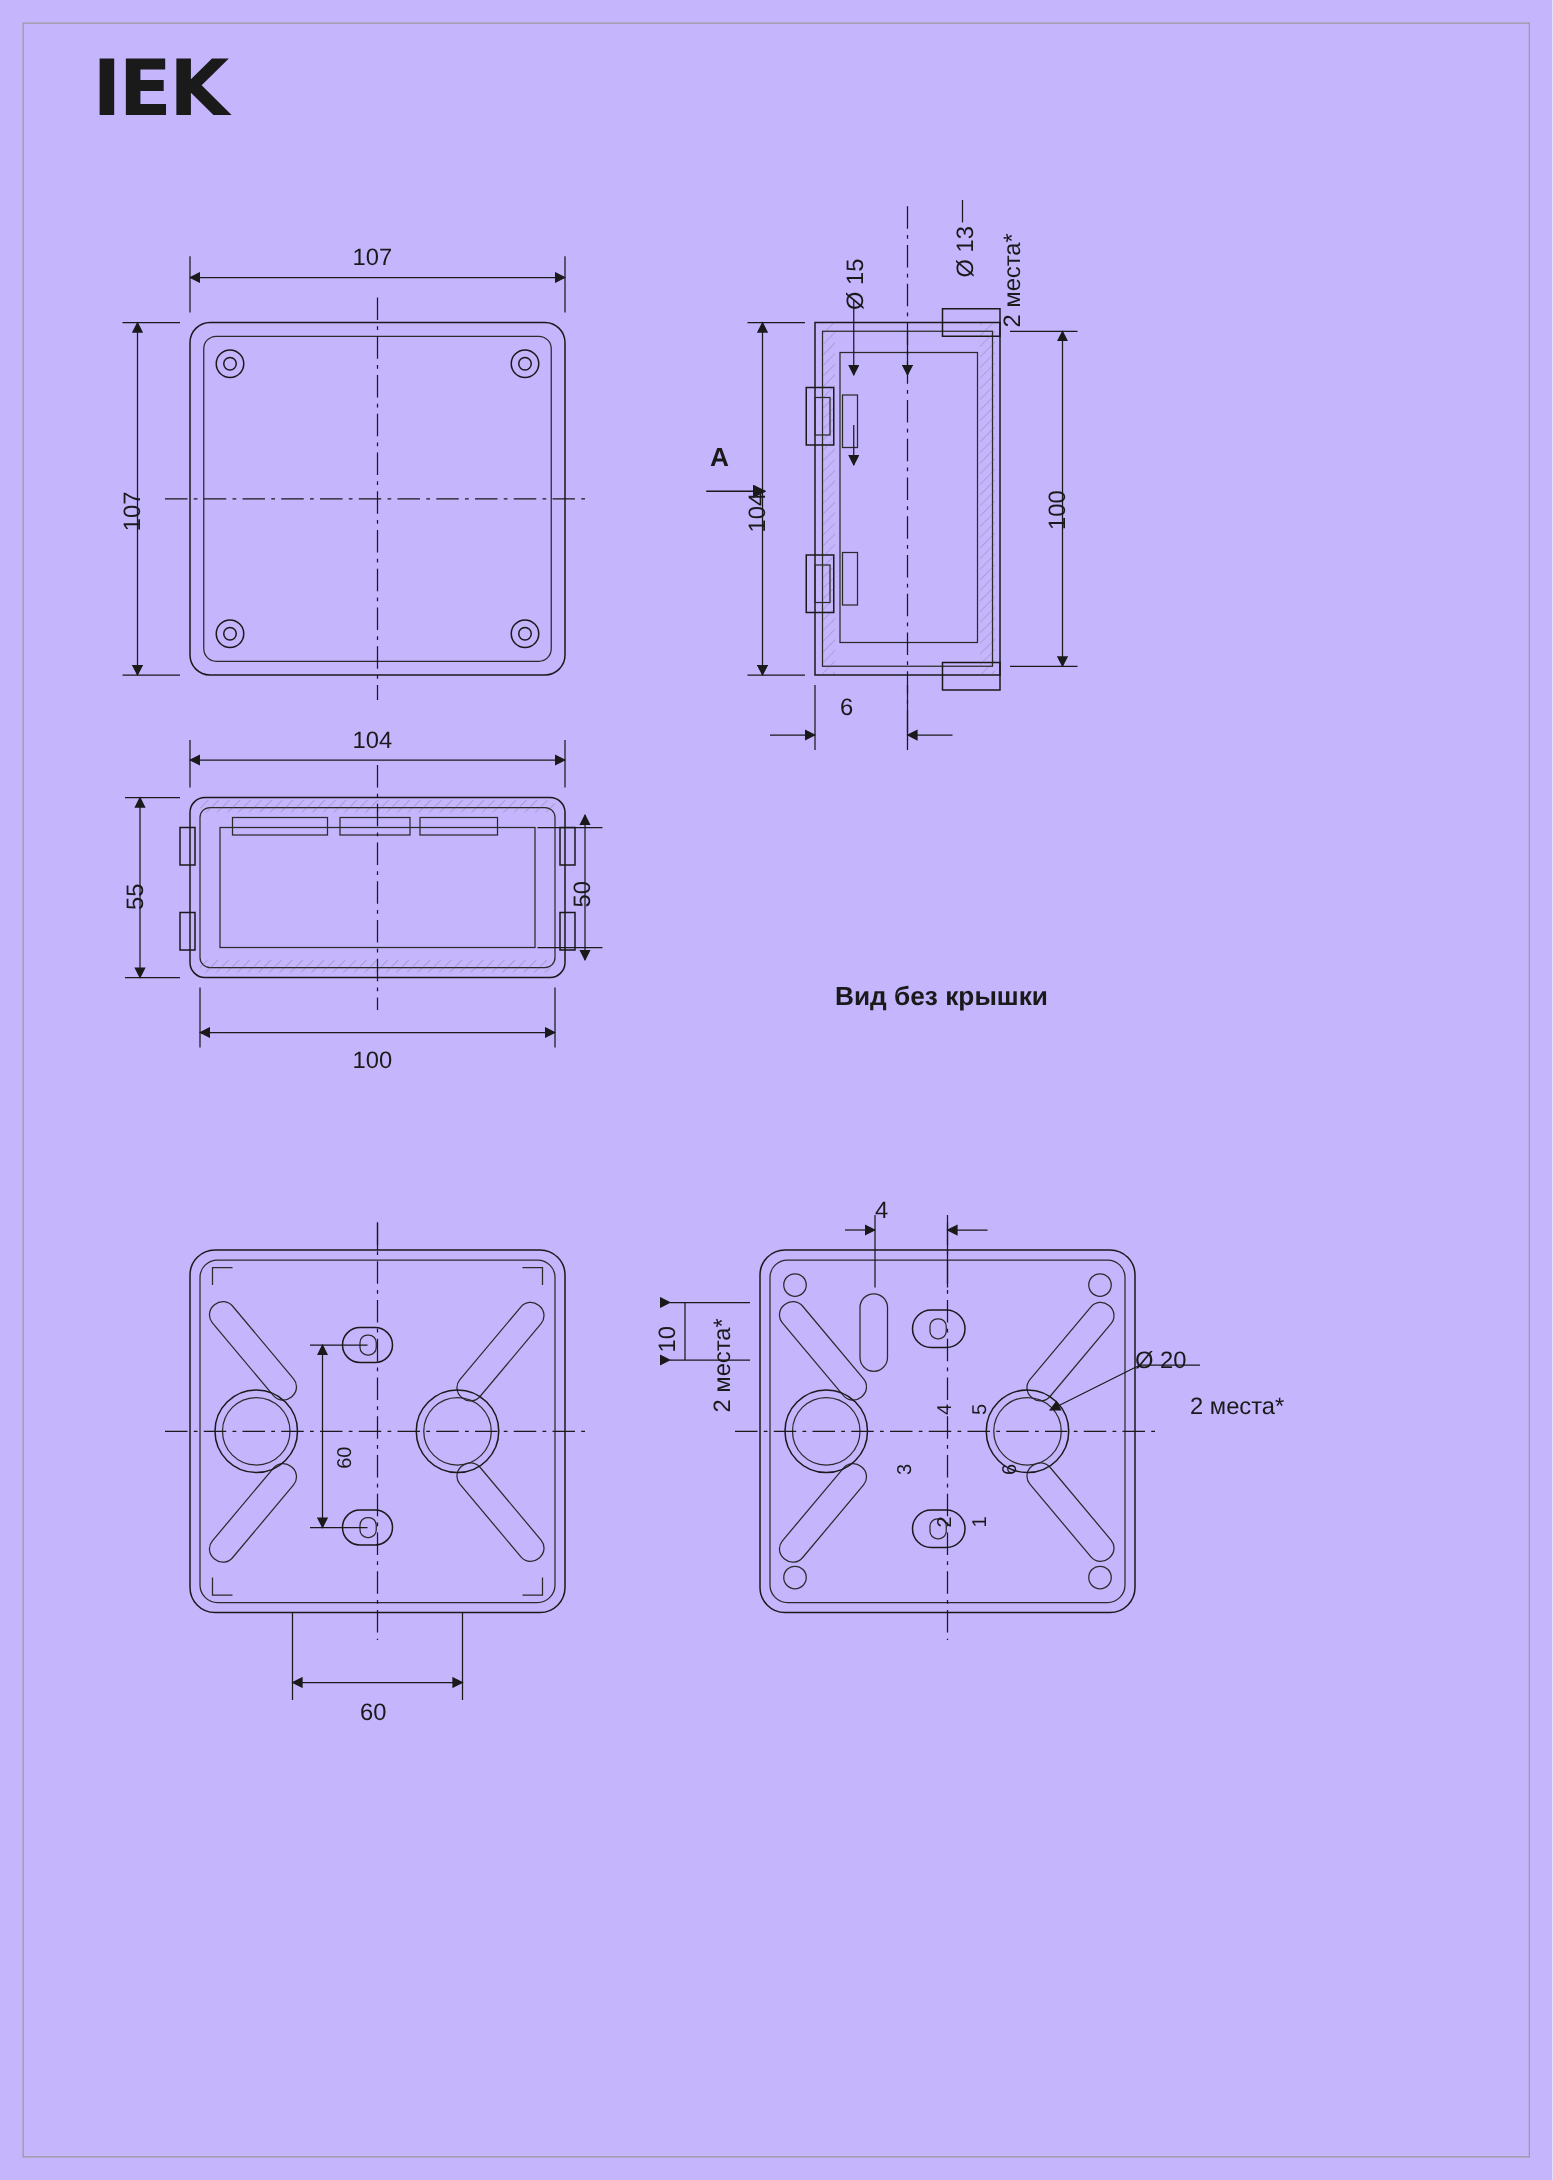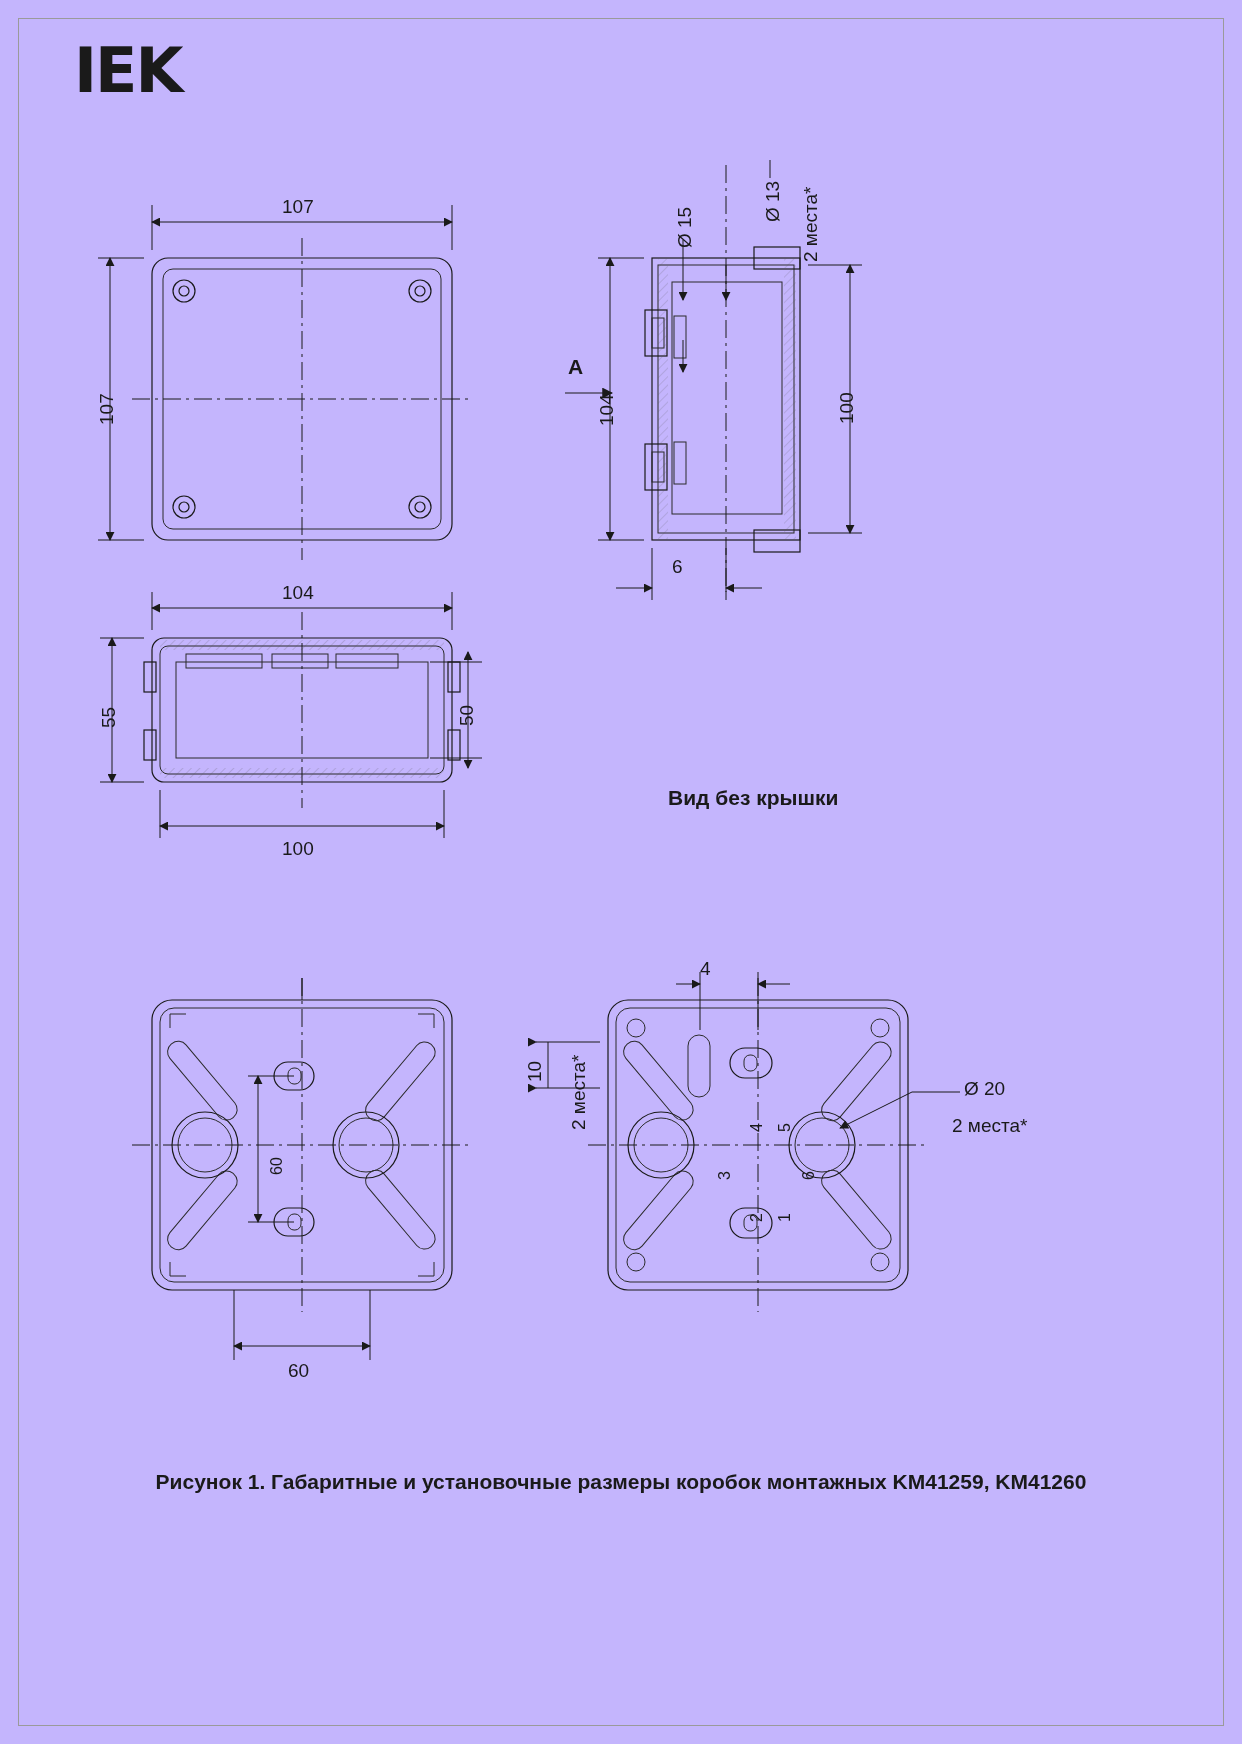--- a/index.html
+++ b/index.html
@@ -312,25 +312,24 @@
 
   <div class="label bold" style="left:668px; top:786px;">Вид без крышки</div>
 
   <div class="label bold" style="left:294px; top:955px;"></div>
   <div class="label rot90 small" style="left:268px; top:1175px;">60</div>
   <div class="label" style="left:288px; top:1360px;">60</div>
 
   <div class="label" style="left:700px; top:958px;">4</div>
   <div class="label rot90" style="left:524px; top:1082px;">10</div>
   <div class="label rot90" style="left:568px; top:1130px;">2 места*</div>
-  <div class="label" style="left:964px; top:1078px;">Ø 20</div>
+  <div class="label" style="left:908px; top:1078px;">Ø 20</div>
   <div class="label" style="left:952px; top:1115px;">2 места*</div>
 
   <div class="label rot90 small" style="left:748px; top:1132px;">4</div>
   <div class="label rot90 small" style="left:776px; top:1132px;">5</div>
   <div class="label rot90 small" style="left:716px; top:1180px;">3</div>
   <div class="label rot90 small" style="left:800px; top:1180px;">6</div>
   <div class="label rot90 small" style="left:748px; top:1222px;">2</div>
   <div class="label rot90 small" style="left:776px; top:1222px;">1</div>
 
-  <div class="caption">Рисунок 1. Габаритные и установочные размеры коробок монтажных KM41259, KM41260</div>
 
 </div>
 
 </body></html>

